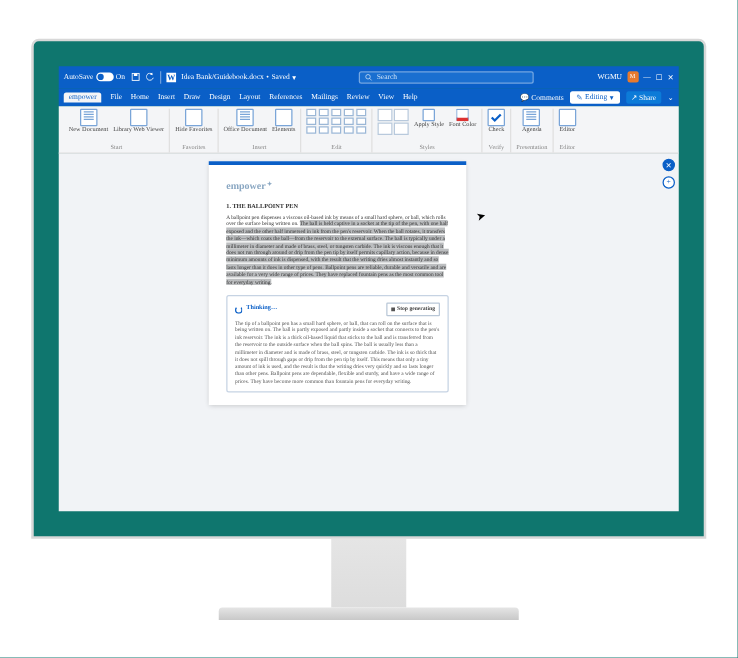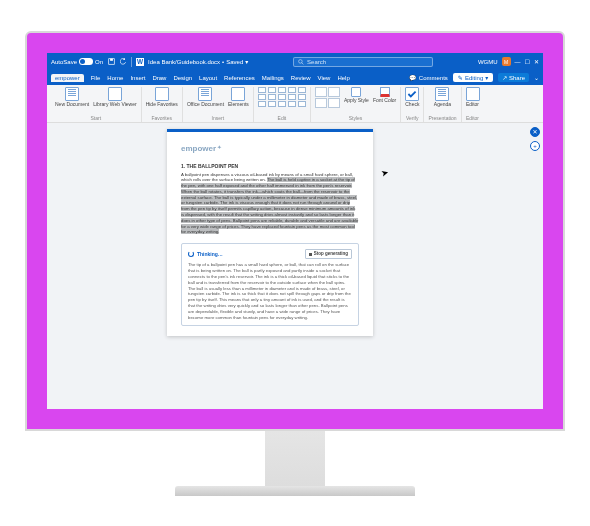--- a/index.html
+++ b/index.html
@@ -1,17 +1,17 @@
 <!DOCTYPE html>
 <html><head>
 <meta charset="utf-8">
 <style>
   * { box-sizing: border-box; margin: 0; padding: 0; }
   body { background: #fff; font-family: "Segoe UI", Arial, sans-serif; width: 590px; height: 526px; overflow: hidden; display:flex; align-items:center; justify-content:center; }
-  .monitor { width: 540px; height: 400px; border: 2px solid #d8d8d8; border-radius: 6px 6px 0 0; background:#d946ef; position:relative; }
+  .monitor { width: 540px; height: 400px; border: 2px solid #d8d8d8; border-radius: 6px 6px 0 0; background:#0f766e; position:relative;font-family:Liberation Serif, serif; }
   .monitor-inner { position:absolute; top:20px; left:20px; right:20px; bottom:20px; display:flex; flex-direction:column; }
   .stand-neck { width:60px; height:55px; background:linear-gradient(#e5e5e5,#ddd); margin:0 auto; }
   .stand-base { width:240px; height:10px; background:linear-gradient(#e5e5e5,#c8c8c8); margin:0 auto; border-radius:3px 3px 0 0;}
   .wrap { width:540px; }
   .titlebar { background:#0a5fc7; height:18px; display:flex; align-items:center; color:#fff; font-size:6px; padding:0 4px; gap:4px; }
   .autosave { display:flex; align-items:center; gap:2px; }
   .toggle { width:14px; height:7px; background:#fff; border-radius:4px; position:relative; }
   .toggle::after{content:"";position:absolute;width:5px;height:5px;border-radius:50%;background:#0a5fc7;top:1px;left:1px;}
   .tb-icon { width:8px; height:8px; display:inline-flex; align-items:center; justify-content:center; }
   .tb-sep { width:1px; height:10px; background:rgba(255,255,255,.4); }

